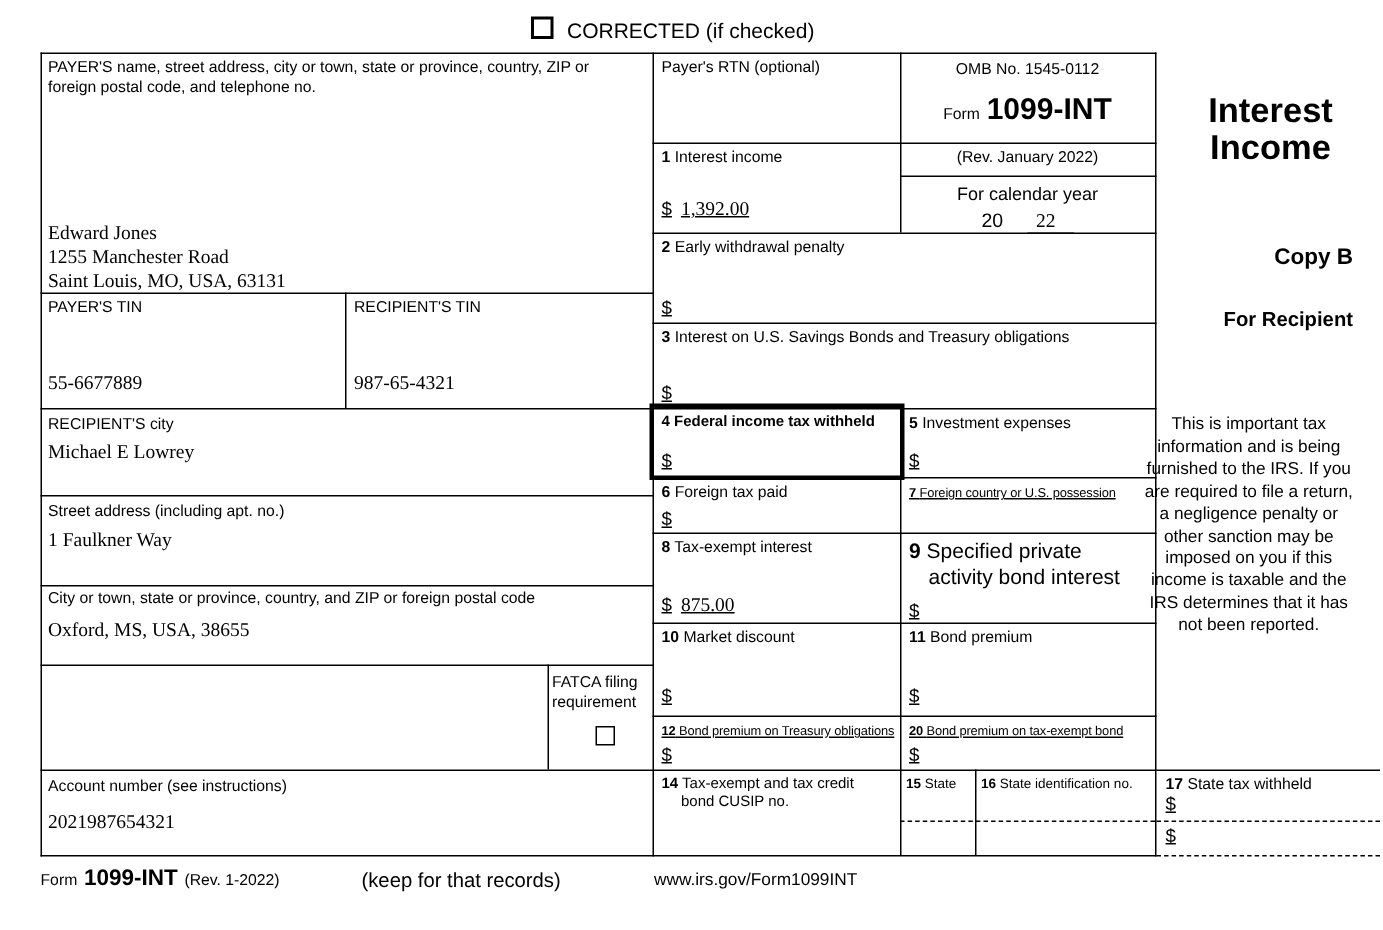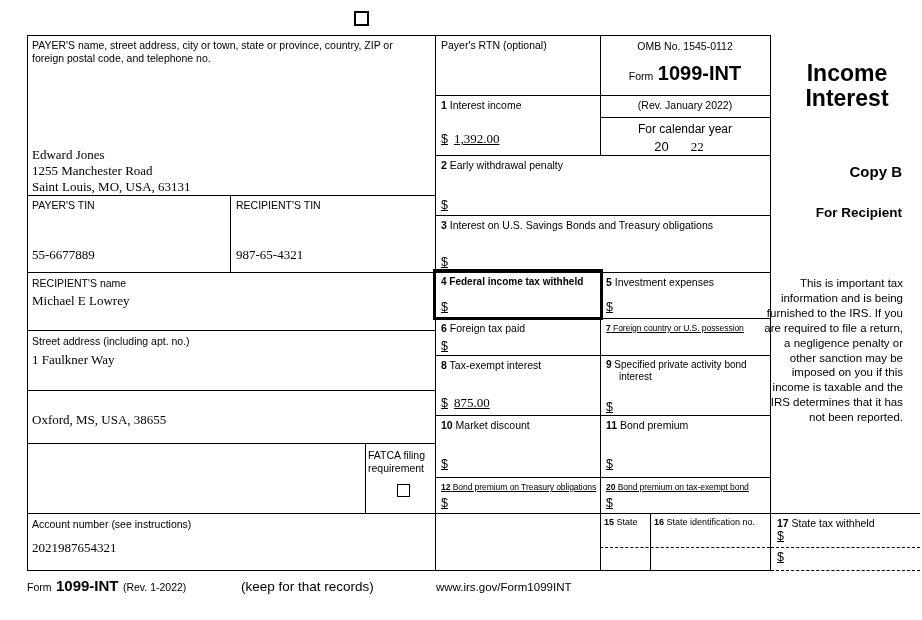--- a/index.html
+++ b/index.html
@@ -6,44 +6,45 @@
   html,body { background:#fff; }
   .pg { position:relative; width:922px; height:620px; background:#fff; overflow:hidden;
         font-family:"Liberation Sans", sans-serif; color:#000; }
   .hl { position:absolute; height:1px; background:#000; }
   .vl { position:absolute; width:1px; background:#000; }
   .dash { position:absolute; height:0; border-top:1px dashed #000; }
   .lbl { position:absolute; font-size:10.5px; line-height:1.2; }
   .lbl b { font-weight:700; }
   .bold { font-weight:700; }
   .nw { white-space:nowrap; }
-  .t95 { font-size:10px; }
+  .t95 { font-size:14px; }
   .t9 { font-size:9px; }
   .t86 { font-size:8.6px; letter-spacing:-0.1px; white-space:nowrap;text-decoration:underline; }
   .hang { text-indent:-13px; padding-left:13px; }
   .val { position:absolute; font-family:"Liberation Serif", serif; font-size:13px; line-height:16px; }
   .money { position:absolute; font-size:12.5px; white-space:nowrap;text-decoration:underline; }
   .money .amt { font-family:"Liberation Serif", serif; font-size:13px; margin-left:6px; }
   .cb { position:absolute; border:2px solid #000; background:#fff; display:inline-block; }
   .cb.thin { border-width:1.5px; }
   .ctr { text-align:center; }
   .rt { text-align:right; }
   .abs { position:absolute; }
   .yr { font-family:"Liberation Serif", serif; font-size:13px; border-bottom:1px solid #000;
         padding:0 12px 1px 6px; margin-left:16px;text-align:center; }
   .hi4 { position:absolute; border:3px solid #000; background:transparent; pointer-events:none; }
   .title { font-size:23px; font-weight:700; line-height:25px; }
-  .notice { font-size:11.5px; line-height:14.9px; }
+  .notice { font-size:11.5px; line-height:14.9px;text-align:center; }
 </style>
 </head>
 <body>
 
 <div class="pg">
 
   <span class="cb" style="left:354px;top:11px;width:15px;height:15px"></span>
+  <div class="lbl" style="left:378px;top:12px;font-size:14px">CORRECTED (if checked)</div>
 
   <div class="vl" style="left:27px;top:35px;height:536px"></div>
   <div class="vl" style="left:230px;top:195px;height:77px"></div>
   <div class="vl" style="left:365px;top:443px;height:70px"></div>
   <div class="vl" style="left:435px;top:35px;height:536px"></div>
   <div class="vl" style="left:600px;top:35px;height:120px"></div>
   <div class="vl" style="left:600px;top:272px;height:298px"></div>
   <div class="vl" style="left:650px;top:513px;height:57px"></div>
   <div class="vl" style="left:770px;top:35px;height:536px"></div>
 
@@ -76,24 +77,25 @@
     <div>Edward Jones</div>
     <div>1255 Manchester Road</div>
     <div>Saint Louis, MO, USA, 63131</div>
   </div>
 
   <div class="lbl" style="left:32px;top:199px">PAYER'S TIN</div>
   <div class="lbl" style="left:236px;top:199px">RECIPIENT'S TIN</div>
   <div class="val" style="left:32px;top:247px">55-6677889</div>
   <div class="val" style="left:236px;top:247px">987-65-4321</div>
 
-  <div class="lbl" style="left:32px;top:277px">RECIPIENT'S name</div>
+  <div class="lbl" style="left:32px;top:277px">RECIPIENT'S city</div>
   <div class="val" style="left:32px;top:293px">Michael E Lowrey</div>
   <div class="lbl" style="left:32px;top:335px">Street address (including apt. no.)</div>
   <div class="val" style="left:32px;top:352px">1 Faulkner Way</div>
+  <div class="lbl" style="left:32px;top:393px">City or town, state or province, country, and ZIP or foreign postal code</div>
   <div class="val" style="left:32px;top:412px">Oxford, MS, USA, 38655</div>
 
   <div class="lbl" style="left:368px;top:449px;width:62px">FATCA filing requirement</div>
   <span class="cb thin" style="left:397px;top:484px;width:13px;height:13px"></span>
 
   <div class="lbl" style="left:32px;top:518px">Account number (see instructions)</div>
   <div class="val" style="left:32px;top:540px">2021987654321</div>
 
   <div class="lbl" style="left:441px;top:39px">Payer's RTN (optional)</div>
 
@@ -141,30 +143,31 @@
 
   <div class="lbl" style="left:606px;top:419px"><b>11</b> <span>Bond premium</span></div>
   <div class="money" style="left:606px;top:456px"><span>$</span><span class="amt"></span></div>
 
   <div class="lbl t86" style="left:441px;top:482px"><b>12</b> <span>Bond premium on Treasury obligations</span></div>
   <div class="money" style="left:441px;top:495px"><span>$</span><span class="amt"></span></div>
 
   <div class="lbl t86" style="left:606px;top:482px"><b>20</b> <span>Bond premium on tax-exempt bond</span></div>
   <div class="money" style="left:606px;top:495px"><span>$</span><span class="amt"></span></div>
 
+  <div class="lbl hang" style="left:441px;top:517px;width:150px;font-size:10px"><b>14</b> <span>Tax-exempt and tax credit bond CUSIP no.</span></div>
 
   <div class="lbl t9" style="left:604px;top:517px"><b>15</b> <span>State</span></div>
   <div class="lbl t9 nw" style="left:654px;top:517px"><b>16</b> <span>State identification no.</span></div>
   <div class="lbl nw" style="left:777px;top:517px"><b>17</b> <span>State tax withheld</span></div>
   <div class="money" style="left:777px;top:529px"><span>$</span></div>
   <div class="money" style="left:777px;top:550px"><span>$</span></div>
 
   <div class="abs ctr title" style="left:772px;top:61px;width:150px">
+    <div>Interest</div>
     <div>Income</div>
-    <div>Interest</div>
   </div>
   <div class="abs rt bold" style="left:765px;top:163px;width:137px;font-size:15px">Copy B</div>
   <div class="abs rt bold" style="left:765px;top:205px;width:137px;font-size:13.5px">For Recipient</div>
   <div class="abs rt notice" style="left:762px;top:276px;width:141px">This is important tax information and is being furnished to the IRS. If you are required to file a return, a negligence penalty or other sanction may be imposed on you if this income is taxable and the IRS determines that it has not been reported.</div>
 
   <div class="abs" style="left:27px;top:577px">
     <span style="font-size:10.5px">Form</span>
     <span style="font-size:15px;font-weight:700">1099-INT</span>
     <span style="font-size:10.5px">(Rev. 1-2022)</span>
   </div>

